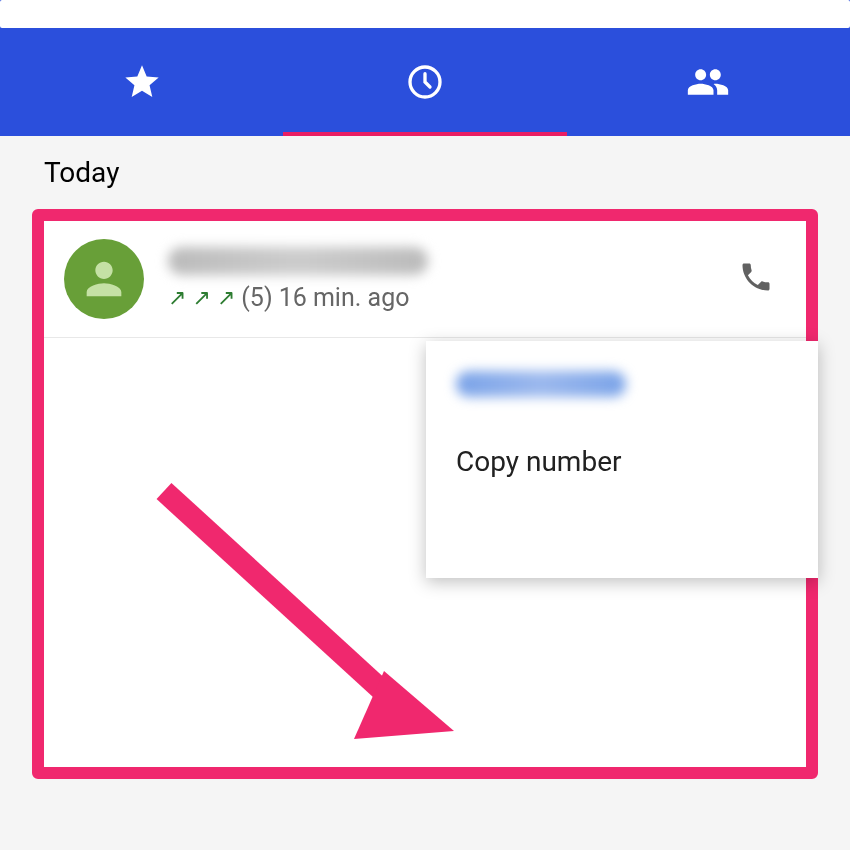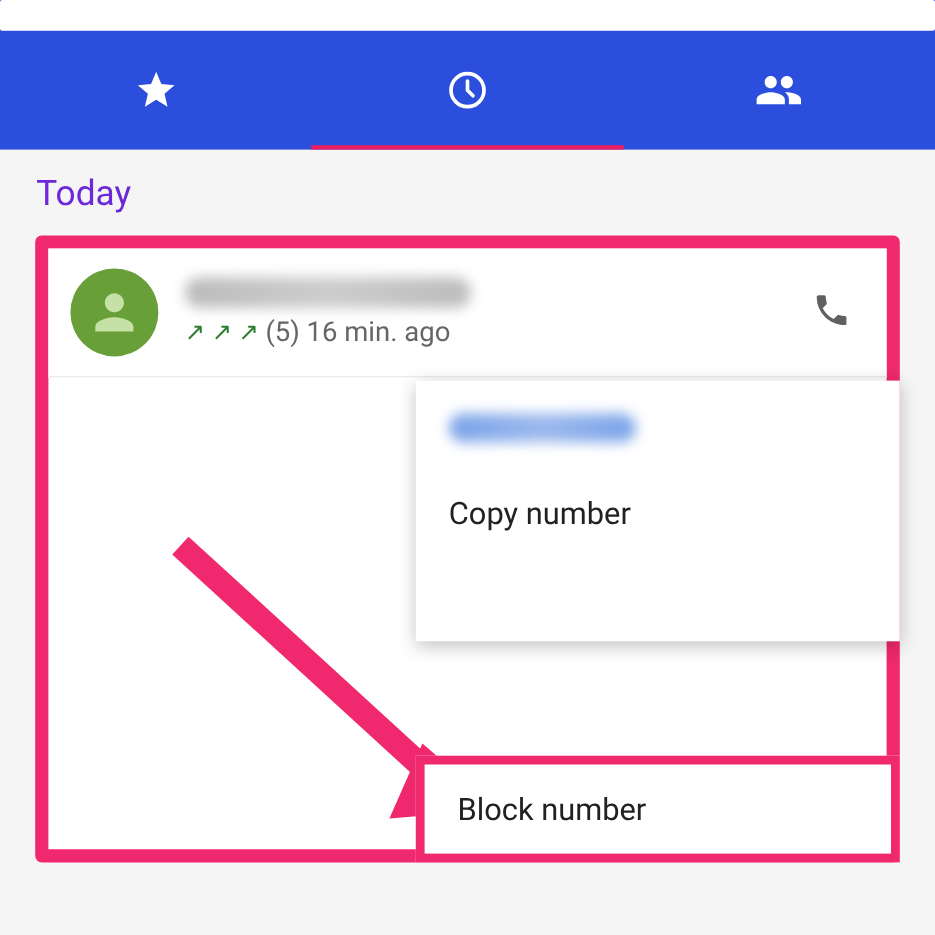--- a/index.html
+++ b/index.html
@@ -44,24 +44,24 @@
       left: 33.33%;
       width: 33.33%;
       height: 4px;
       background: #E91E63;
     }
     .content {
       padding: 20px 32px;
       background: #f5f5f5;
     }
     .section-label {
-      color: #6d28d9;
-      font-size: 32px;
+      color: #000000;
+      font-size: 28px;
       margin-bottom: 20px;
-      margin-left: 1px;
+      margin-left: 12px;
     }
     .highlight-box {
       border: 12px solid #F0286E;
       border-radius: 6px;
       background: #fff;
       position: relative;
       min-height: 570px;
     }
     .call-entry {
       display: flex;
@@ -108,21 +108,21 @@
     }
     .phone-icon-btn {
       margin-left: auto;
       padding: 12px;
       cursor: pointer;
     }
     .context-menu {
       position: absolute;
       right: -12px;
       top: 120px;
-      width: 440px;
+      width: 392px;
       background: #fff;
       box-shadow: 0 4px 16px rgba(0,0,0,0.25);
       z-index: 10;
     }
     .menu-header {
       padding: 30px 30px 20px 30px;
     }
     .menu-header-blur {
       width: 170px;
       height: 26px;
@@ -211,21 +211,20 @@
     </div>
 
     <div class="context-menu">
       <div class="menu-header">
         <div class="menu-header-blur"></div>
       </div>
       <div class="menu-item">Copy number</div>
       <div style="height:72px"></div>
     </div>
 
-    <div class="menu-item-highlighted">Block number</div>
 
     <svg class="arrow-annotation" width="320" height="280" viewBox="0 0 320 280">
       <defs>
         <marker id="arrowhead" markerWidth="12" markerHeight="12" refX="6" refY="6" orient="auto">
           <path d="M0,0 L12,6 L0,12 L3,6 z" fill="#F0286E"></path>
         </marker>
       </defs>
       <line x1="20" y1="20" x2="255" y2="235" stroke="#F0286E" stroke-width="22"></line>
       <polygon points="240,200 310,260 210,268" fill="#F0286E"></polygon>
     </svg>

